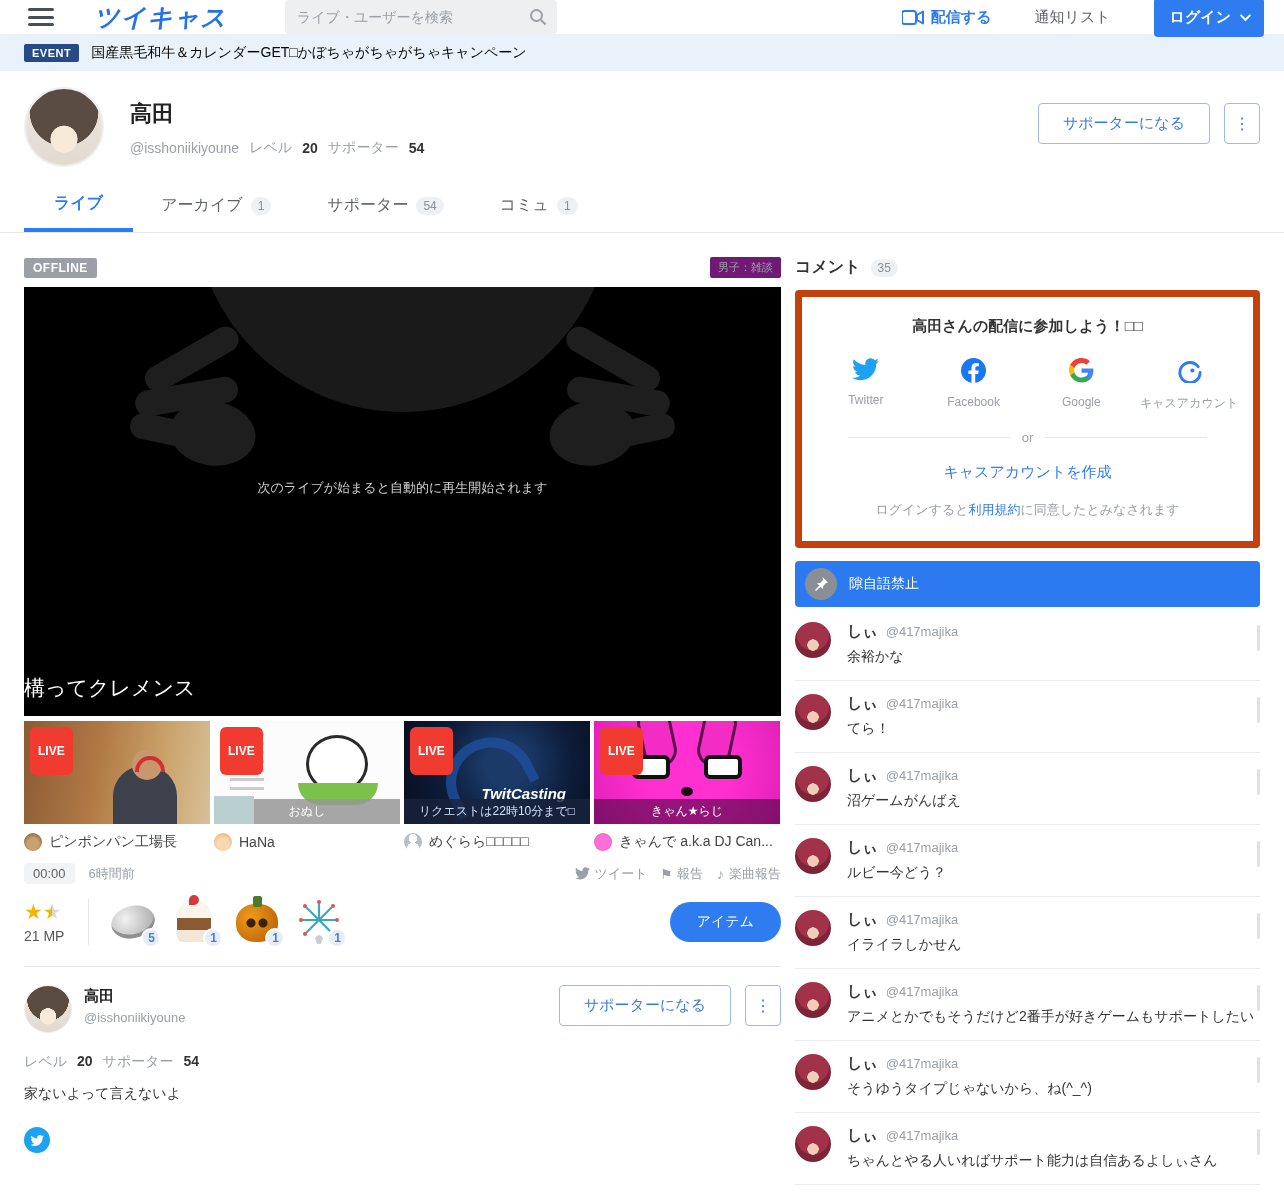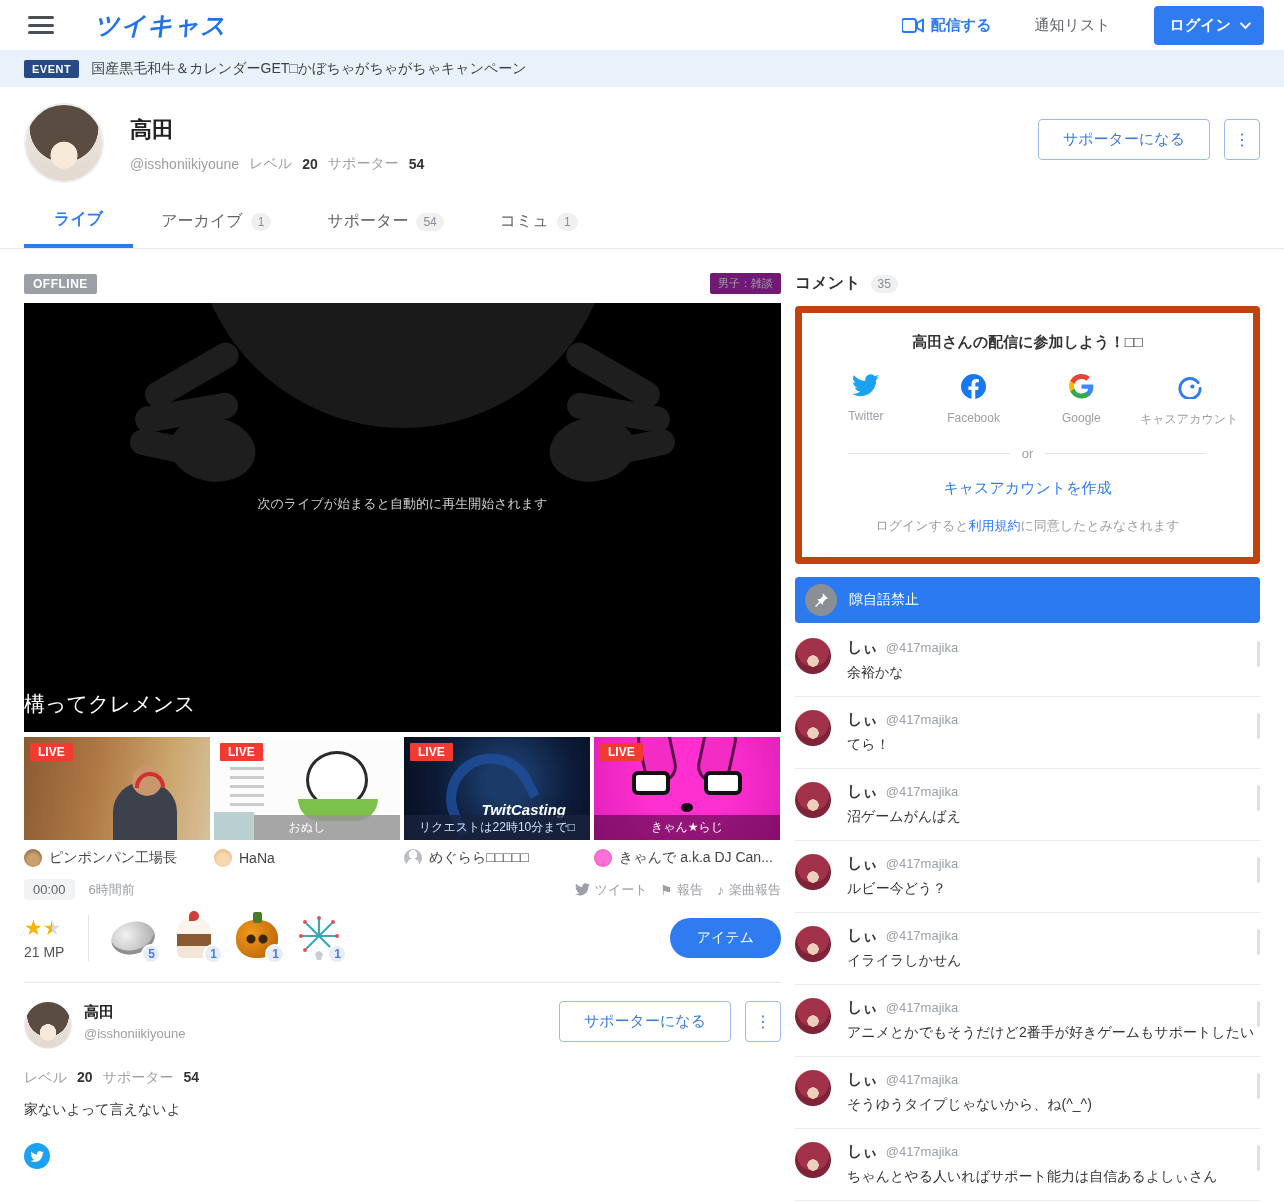--- a/index.html
+++ b/index.html
@@ -1,37 +1,37 @@
 <!DOCTYPE html>
 <html><head>
 <meta charset="utf-8">
 <style>
   * { margin:0; padding:0; box-sizing:border-box; }
   html,body { width:1284px; height:1203px; overflow:hidden; background:#fff;
     font-family:"Liberation Sans","DejaVu Sans",sans-serif; color:#333; }
 
   
-  .hdr { height:50px; display:flex; align-items:center; padding:0 20px; background:#fff; }
+  .hdr { height:34px; display:flex; align-items:center; padding:0 20px; background:#fff; }
   .burger { width:26px; height:18px; display:flex; flex-direction:column; justify-content:space-between; cursor:pointer; margin-left:8px; }
   .burger i { height:3px; background:#4a4f55; border-radius:2px; }
   .logo { font-size:25px; font-weight:800; color:#2273e8; letter-spacing:1px; margin-left:40px; font-style:italic; }
   .search { position:relative; margin-left:58px; }
   .search input { width:272px; height:34px; background:#edeff1; border:none; border-radius:4px; padding:0 36px 0 12px; font-size:14px; color:#333; outline:none; }
   .search input::placeholder { color:#9aa0a6; }
   .search svg { position:absolute; right:10px; top:8px; }
   .hdr-right { margin-left:auto; display:flex; align-items:center; gap:43px; }
   .bc { display:flex; align-items:center; gap:7px; color:#2b7bf3; font-size:15px; font-weight:bold; cursor:pointer; }
   .notif { color:#5f6368; font-size:15px; cursor:pointer; }
   .login-btn { background:#2f7cf0; color:#fff; font-size:15px; font-weight:bold; border:none; border-radius:4px; padding:10px 16px; display:flex; align-items:center; gap:9px; cursor:pointer; }
   .chev { width:8px; height:8px; border-right:2px solid #fff; border-bottom:2px solid #fff; transform:rotate(45deg) translateY(-2px); }
 
   
   .banner { height:37px; background:#e9f2fb; display:flex; align-items:center; padding:0 24px; gap:12px; }
   .ev-badge { background:#254a86; color:#fff; font-size:11px; font-weight:bold; padding:3px 8px; border-radius:2px; letter-spacing:.5px; }
-  .ev-text { color:#404040; font-size:14px; cursor:pointer; }
+  .ev-text { color:#000000; font-size:14px; cursor:pointer; }
 
   
   .phead { display:flex; align-items:flex-start; padding:16px 24px 0; }
   .avatar-big { width:80px; height:80px; border-radius:50%; border:2px solid #eee; flex:0 0 auto;
     background: radial-gradient(circle at 50% 66%, #f7ead9 0 21%, rgba(0,0,0,0) 22%),
                 radial-gradient(circle at 50% 30%, #5a4c41 0 52%, rgba(0,0,0,0) 53%),
                 linear-gradient(#efe9e2,#e2d9cf); }
   .pinfo { margin-left:26px; padding-top:12px; }
   .pname { font-size:22px; font-weight:bold; color:#222; }
   .pmeta { margin-top:10px; font-size:14px; color:#9aa0a6; display:flex; gap:10px; align-items:center; }
@@ -70,21 +70,21 @@
   .hand-r .f1 { top:8px;  transform:rotate(-38deg); }
   .hand-r .f2 { top:46px; transform:rotate(-18deg); }
   .hand-r .f3 { top:84px; transform:rotate(4deg); }
   .autoplay { position:absolute; width:100%; text-align:center; top:192px; color:#cfcfcf; font-size:13px; }
   .vtitle { position:absolute; width:100%; text-align:left; bottom:14px; color:#fff; font-size:21px; }
 
   
   .thumbs { display:flex; gap:4px; margin-top:5px; }
   .thumb { width:186px; cursor:pointer; }
   .tart { position:relative; width:186px; height:103px; overflow:hidden; background:#ddd; }
-  .live { position:absolute; top:6px; left:6px; background:#f23b30; color:#fff; font-size:12px; font-weight:bold; padding:2px 8px; border-radius:1px; z-index:5; }
+  .live { position:absolute; top:6px; left:6px; background:#f23b30; color:#fff; font-size:12px; font-weight:bold; padding:17px 8px; border-radius:6px; z-index:5; }
   .tcap { position:absolute; bottom:0; left:0; right:0; text-align:center; font-size:12px; color:#fff; padding:4px 2px; white-space:nowrap; overflow:hidden; z-index:4; }
   .tcap:empty { display:none; }
   .t1 .tart { background:linear-gradient(100deg,#8a5a33,#b07a45 40%,#caa36a 72%,#d8c09a); }
   .t1 .fig { position:absolute; right:18%; bottom:0; width:64px; height:58px; background:#3c414c; border-radius:30px 30px 0 0; }
   .t1 .head { position:absolute; right:26%; bottom:44px; width:30px; height:30px; background:#c9976d; border-radius:50%; }
   .t1 .phone { position:absolute; right:24%; bottom:52px; width:30px; height:16px; border:4px solid #d32f2f; border-bottom:none; border-radius:16px 16px 0 0; }
   .t2 .tart { background:#fcfcfc; }
   .t2 .ball { position:absolute; left:92px; top:14px; width:62px; height:58px; border:3px solid #2a2a2a; border-radius:50%; background:#fff; }
   .t2 .ham { position:absolute; left:84px; top:62px; width:80px; height:22px; background:#7cc24a; border-radius:0 0 40px 40px; }
   .t2 .ink { position:absolute; left:16px; top:12px; width:34px; height:62px; background:repeating-linear-gradient(#9a9a9a 0 3px,transparent 3px 9px); opacity:.5; }
@@ -189,20 +189,27 @@
 </head>
 <body>
 
 <div class="hdr">
   <div class="burger">
       <i></i>
       <i></i>
       <i></i>
     </div>
   <div class="logo">ツイキャス</div>
+  <div class="search">
+    <input type="text" placeholder="ライブ・ユーザーを検索" style="">
+    <svg width="18" height="18" viewBox="0 0 18 18">
+        <circle cx="7.5" cy="7.5" r="5.5" fill="none" stroke="#9aa0a6" stroke-width="2"></circle>
+        <line x1="12" y1="12" x2="16.5" y2="16.5" stroke="#9aa0a6" stroke-width="2"></line>
+      </svg>
+  </div>
   <div class="hdr-right">
     <div class="bc">
       <svg width="22" height="15" viewBox="0 0 22 15">
           <rect x="0" y="1" width="14" height="13" rx="2.5" fill="none" stroke="#2b7bf3" stroke-width="2"></rect>
           <path d="M15 5 L21 1.5 V13.5 L15 10 Z" fill="none" stroke="#2b7bf3" stroke-width="2" stroke-linejoin="round"></path>
         </svg>
       <span>配信する</span>
     </div>
     <div class="notif">通知リスト</div>
     <button class="login-btn">

